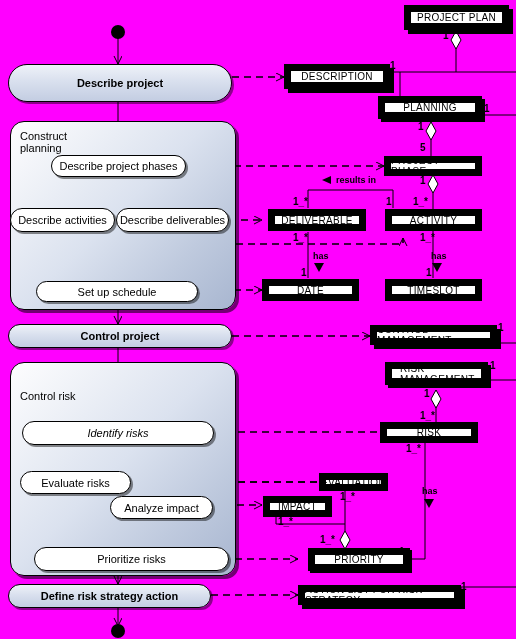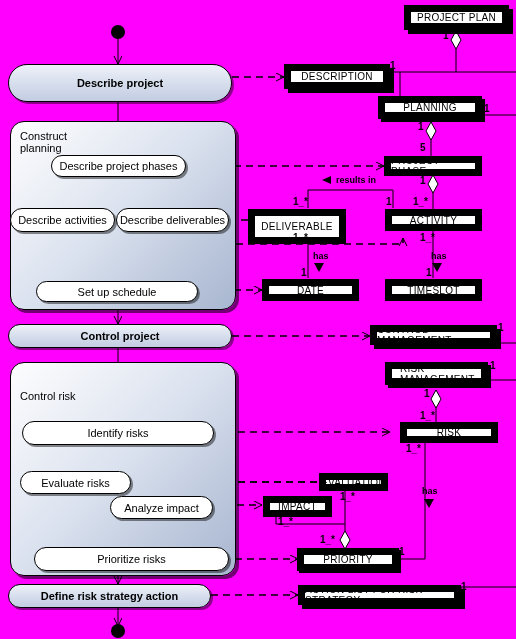--- a/index.html
+++ b/index.html
@@ -55,21 +55,21 @@
     position:absolute;
     border:7px solid #000000;
     background:#ffffff;
     display:flex;align-items:center;justify-content:center;
     font-size:10px;color:#000;
     letter-spacing:0.3px;
     box-sizing:border-box;
   }
   .entity.shadow{ box-shadow:4px 4px 0 0 #000; }
   .entity.shadow-sm{ box-shadow:3px 3px 0 0 #000; }
-  .entity.shadow-thin{ box-shadow:2px 2px 0 0 #000; }
+  .entity.shadow-thin{ box-shadow:2px 2px 0 0 #000;margin-left:11px; }
 
   
   .mult{
     position:absolute;
     font-size:10px;font-weight:bold;color:#000;
     white-space:nowrap;
   }
   .rolelabel{
     position:absolute;
     font-size:9px;font-weight:bold;color:#000;
@@ -226,51 +226,51 @@
     <div class="action plain" style="left:51px;top:155px;width:135px;height:22px;">Describe project phases</div>
 
     <div class="action plain" style="left:10px;top:208px;width:105px;height:24px;">Describe activities</div>
 
     <div class="action plain" style="left:36px;top:281px;width:162px;height:21px;">Set up schedule</div>
 
     <div class="action plain" style="left:116px;top:208px;width:113px;height:24px;">Describe deliverables</div>
 
     <div class="action shaded" style="left:8px;top:324px;width:224px;height:24px;">Control project</div>
 
-    <div class="action plain" style="left:22px;top:421px;width:192px;height:24px;">Identify risks</div>
+    <div class="action plain" style="left:22px;top:421px;width:192px;height:24px;font-style:italic;">Identify risks</div>
 
     <div class="action plain" style="left:20px;top:471px;width:111px;height:23px;">Evaluate risks</div>
 
     <div class="action plain" style="left:110px;top:496px;width:103px;height:23px;">Analyze impact</div>
 
     <div class="action plain" style="left:34px;top:547px;width:195px;height:24px;">Prioritize risks</div>
 
     <div class="action shaded" style="left:8px;top:584px;width:203px;height:24px;">Define risk strategy action</div>
 
     <div class="entity shadow" style="left:404px;top:5px;width:105px;height:25px;">PROJECT PLAN</div>
 
     <div class="entity shadow" style="left:284px;top:64px;width:106px;height:25px;">DESCRIPTION</div>
 
     <div class="entity shadow-sm" style="left:378px;top:96px;width:104px;height:23px;">PLANNING</div>
 
     <div class="entity" style="left:384px;top:156px;width:98px;height:20px;">PROJECT PHASE</div>
 
-    <div class="entity" style="left:248px;top:209px;width:98px;height:35px;">DELIVERABLE</div>
+    <div class="entity" style="left:268px;top:209px;width:98px;height:22px;">DELIVERABLE</div>
 
     <div class="entity" style="left:385px;top:209px;width:97px;height:22px;">ACTIVITY</div>
 
     <div class="entity" style="left:262px;top:279px;width:97px;height:22px;">DATE</div>
 
     <div class="entity" style="left:385px;top:279px;width:97px;height:22px;">TIMESLOT</div>
 
     <div class="entity shadow" style="left:370px;top:325px;width:127px;height:20px;">CONTROL MANAGEMENT</div>
 
     <div class="entity shadow-sm" style="left:385px;top:362px;width:103px;height:23px;padding-left:8px;">RISK MANAGEMENT</div>
 
-    <div class="entity" style="left:400px;top:422px;width:98px;height:21px;">RISK</div>
+    <div class="entity" style="left:380px;top:422px;width:98px;height:21px;">RISK</div>
 
     <div class="entity" style="left:319px;top:473px;width:69px;height:18px;">EVALUATION</div>
 
     <div class="entity" style="left:263px;top:496px;width:69px;height:21px;">IMPACT</div>
 
     <div class="entity shadow-thin" style="left:297px;top:548px;width:102px;height:23px;">PRIORITY</div>
 
     <div class="entity shadow" style="left:298px;top:585px;width:163px;height:20px;">ACTION LIST FOR RISK STRATEGY</div>
 
     <div class="mult" style="left:390px;top:60px;">1</div>

